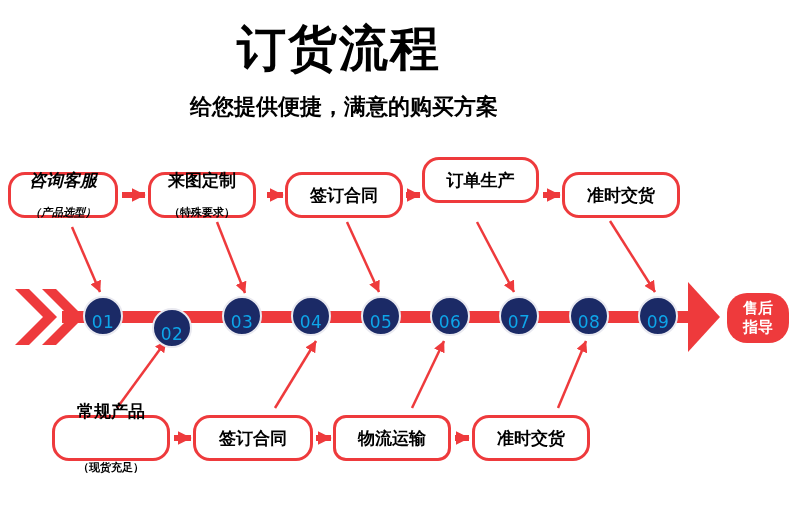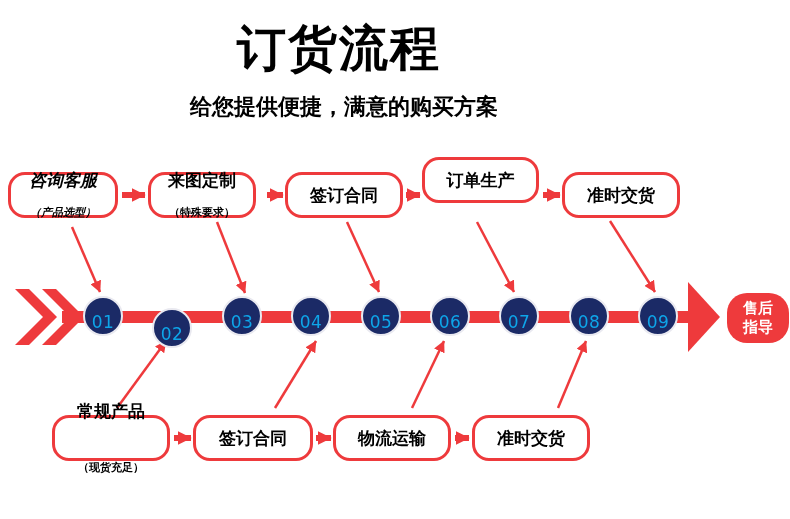--- a/index.html
+++ b/index.html
@@ -128,21 +128,21 @@
     <span class="main">准时交货</span>
   </div>
 
   <div class="pbox" style="left:52px;top:415px;width:118px;gap:24px;">
     <span class="main">常规产品</span>
     <span class="sub">（现货充足）</span>
   </div>
   <div class="pbox" style="left:193px;top:415px;width:120px;">
     <span class="main">签订合同</span>
   </div>
-  <div class="pbox" style="left:333px;top:415px;width:118px;">
+  <div class="pbox" style="left:333px;top:415px;width:118px;border-radius:13px;">
     <span class="main">物流运输</span>
   </div>
   <div class="pbox" style="left:472px;top:415px;width:118px;">
     <span class="main">准时交货</span>
   </div>
 
   <div class="tl-circle" style="left:83px;top:296px;">
       <span class="num">01</span>
     </div>
   <div class="tl-circle" style="left:152px;top:308px;justify-content:center;">

